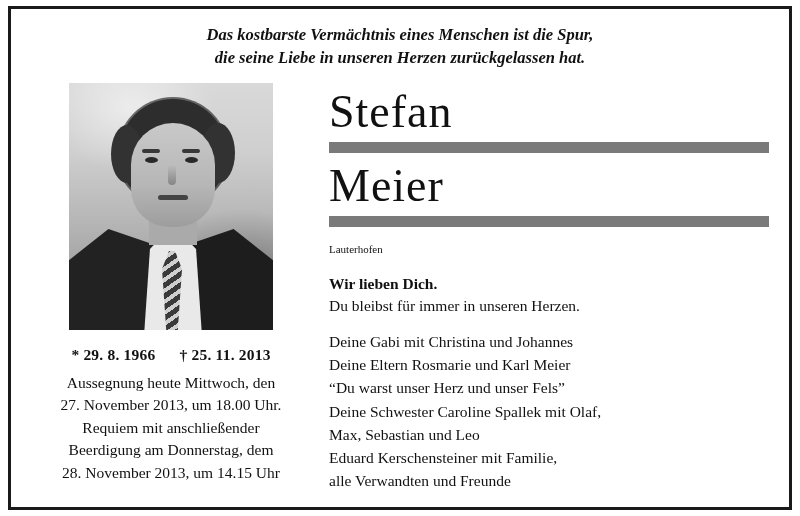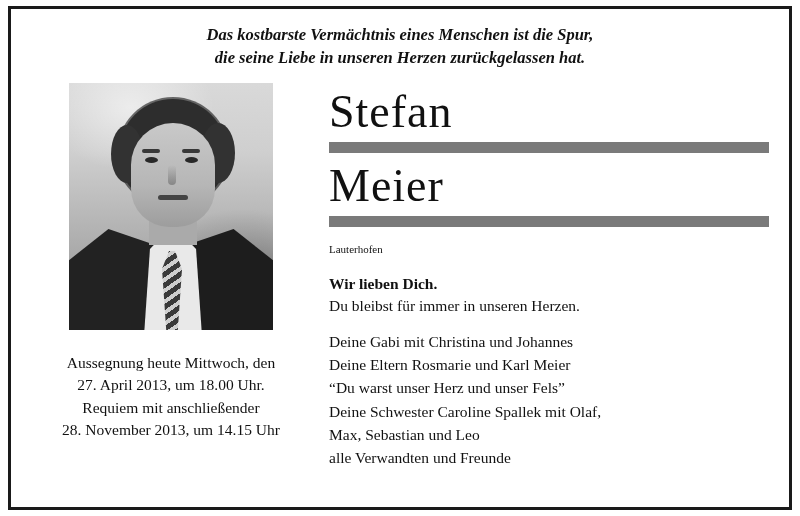--- a/index.html
+++ b/index.html
@@ -157,21 +157,21 @@
   .dates {
     margin-top: 16px;
     text-align: center;
     font-weight: bold;
     font-size: 15.5px;
     color: #111111;
     letter-spacing: .2px;
   }
   .dates .sep { display: inline-block; width: 16px; }
   .left-text {
-    margin-top: 22px;
+    margin-top: 8px;
     text-align: center;
     font-size: 15.5px;
     line-height: 1.45;
     color: #111111;
   }
 
   
   .right-col {
     position: absolute;
     left: 318px;
@@ -234,25 +234,33 @@
           <div class="p-hair"></div>
           <div class="p-face"></div>
           <div class="p-brow l"></div>
           <div class="p-brow r"></div>
           <div class="p-eye l"></div>
           <div class="p-eye r"></div>
           <div class="p-nose"></div>
           <div class="p-mouth"></div>
         </div>
 
+        <div class="dates">
+          <span>*</span>
+          <span>29. 8. 1966</span>
+          <span class="sep"></span>
+          <span>†</span>
+          <span>25. 11. 2013</span>
+        </div>
 
         <div class="left-text">
           <div>Aussegnung heute Mittwoch, den</div>
-          <div>27. April 2013, um 18.00 Uhr.</div>
+          <div>27. November 2013, um 18.00 Uhr.</div>
           <div>Requiem mit anschließender</div>
+          <div>Beerdigung am Donnerstag, dem</div>
           <div>28. November 2013, um 14.15 Uhr</div>
         </div>
       </div>
 
       <div class="right-col">
         <div class="name">Stefan</div>
         <div class="rule"></div>
         <div class="name">Meier</div>
         <div class="rule"></div>
 
@@ -273,20 +281,23 @@
             <span>Deine Eltern </span><span class="b">Rosmarie</span><span> und </span><span class="b">Karl Meier</span>
           </div>
           <div>“Du warst unser Herz und unser Fels”</div>
           <div>
             <span>Deine Schwester </span><span class="b">Caroline Spallek</span><span> mit </span><span class="b">Olaf,</span>
           </div>
           <div>
             <span class="b">Max, Sebastian</span><span> und </span><span class="b">Leo</span>
           </div>
           <div>
+            <span class="b">Eduard Kerschensteiner</span><span> mit </span><span class="b">Familie,</span>
+          </div>
+          <div>
             <span>alle </span><span class="b">Verwandten</span><span> und </span><span class="b">Freunde</span>
           </div>
         </div>
       </div>
 
     </div>
   </div>
 </div>
 
 </body></html>

